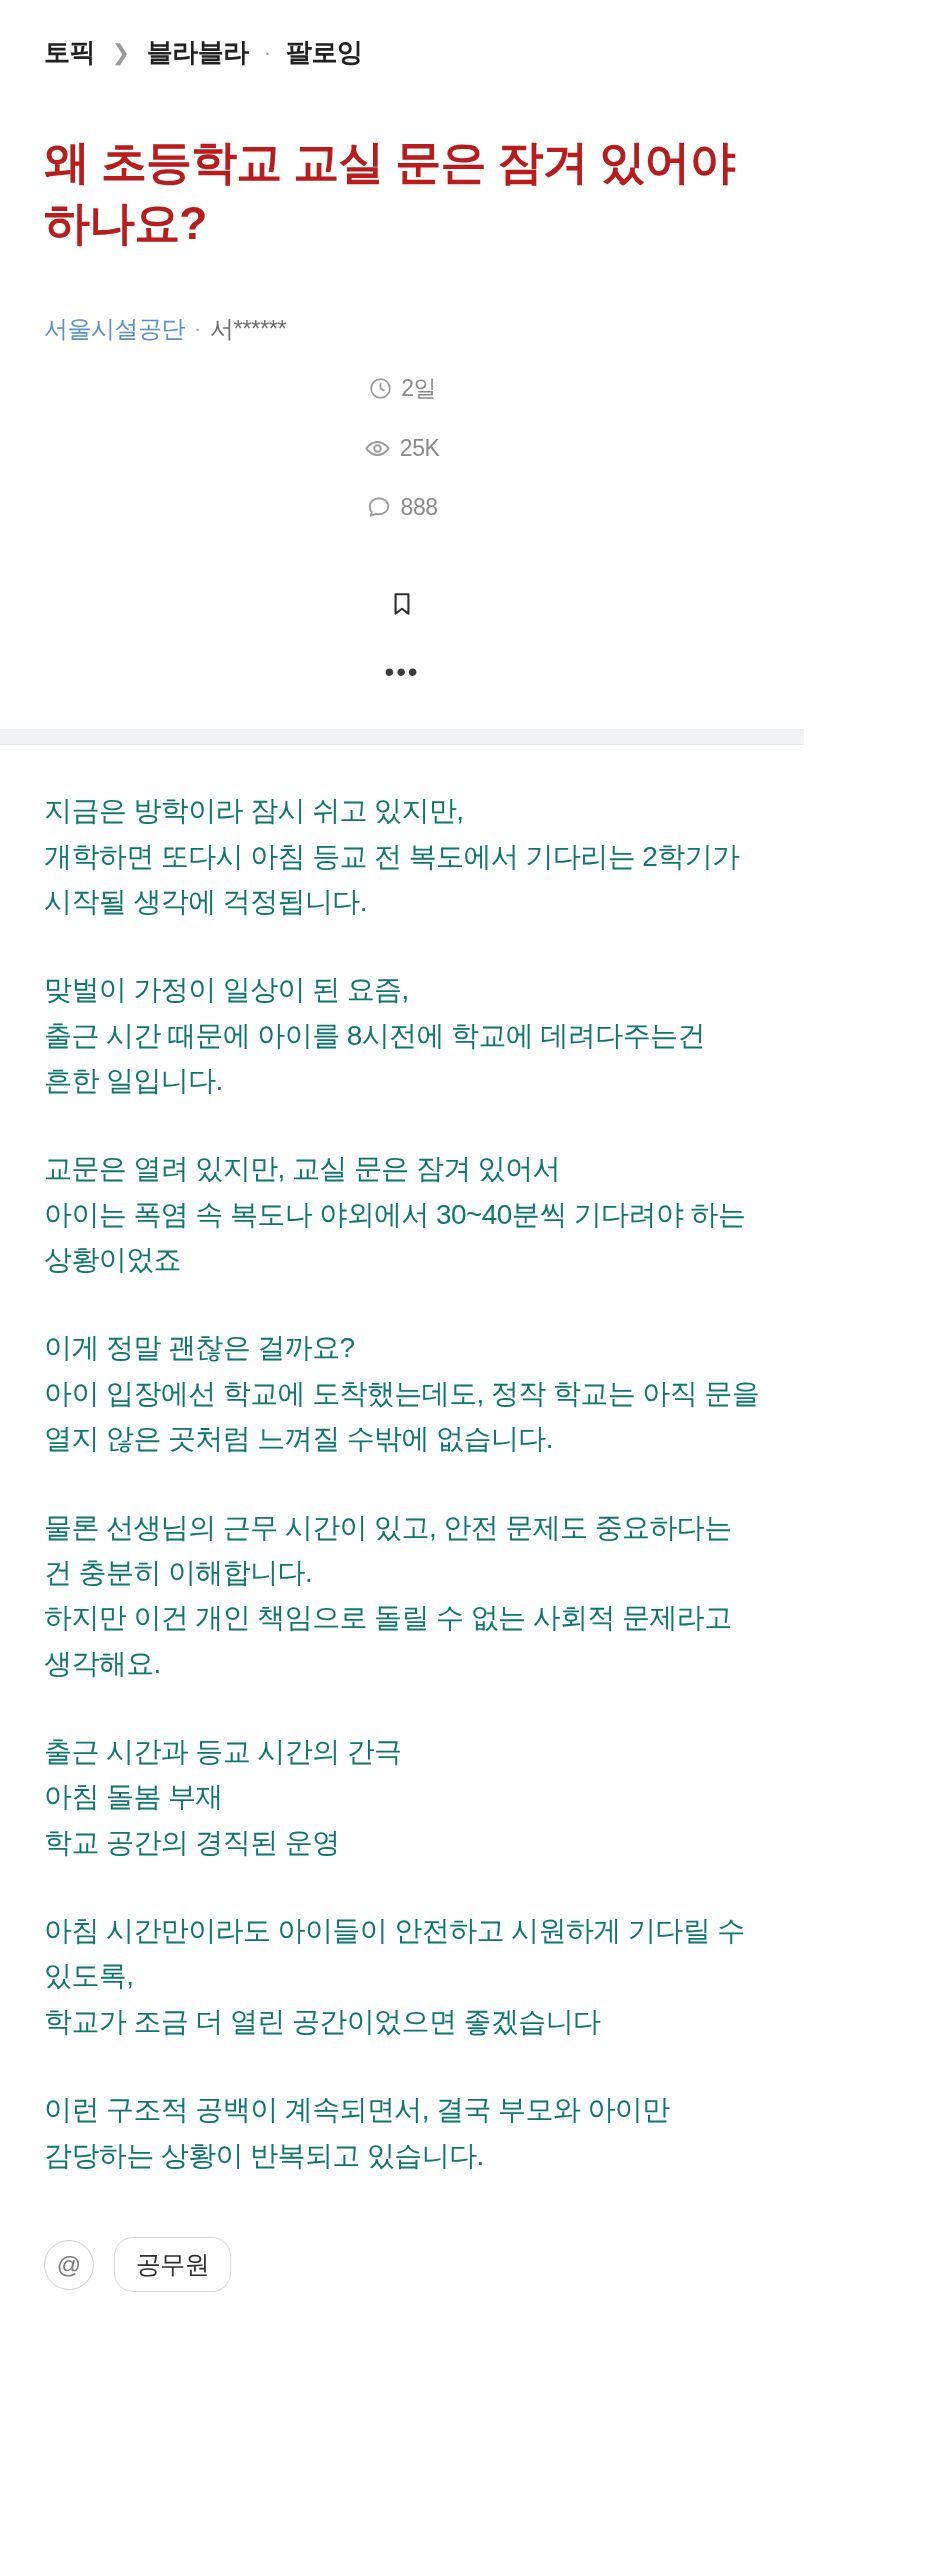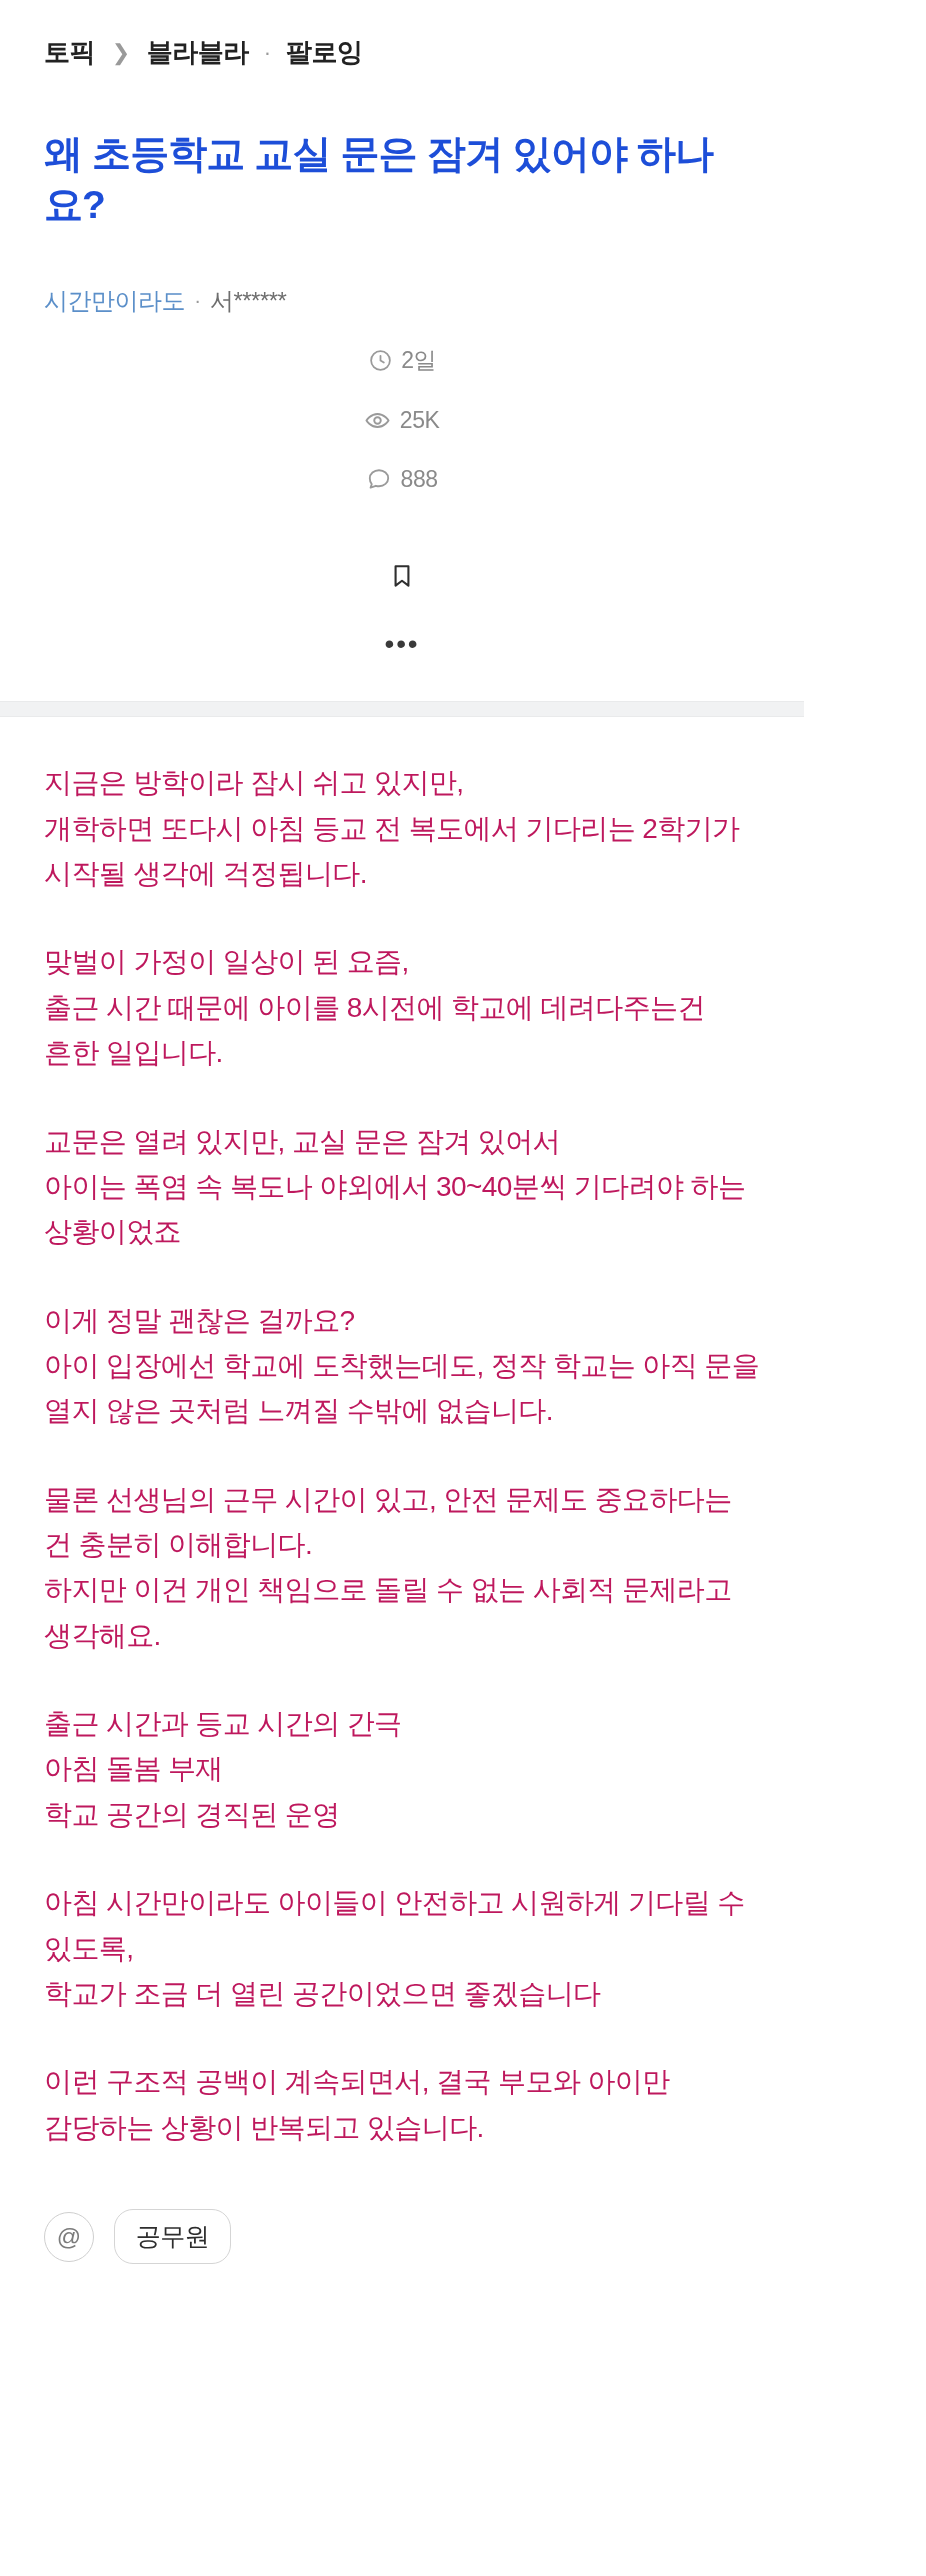--- a/index.html
+++ b/index.html
@@ -54,24 +54,24 @@
     padding: 0 1.9px;
   }
   .breadcrumb .crumb.sub {
     font-weight: 700;
     color: #222222;
   }
 
   
   .post-title {
     padding: 31.5px 44px 0 44px;
-    font-size: 39px;
+    font-size: 46px;
     line-height: 1.32;
     font-weight: 700;
-    color: #1d4ed8;
+    color: #b91c1c;
     letter-spacing: -0.9px;
     max-width: 852px;
   }
 
   
   .author-line {
     display: flex;
     align-items: center;
     gap: 9.3px;
     padding: 28px 44px 0 44px;
@@ -128,21 +128,21 @@
     background: #f1f2f3;
     border-top: 0.9px solid #e9eaeb;
     border-bottom: 0.9px solid #e9eaeb;
   }
 
   
   .post-body {
     padding: 43px 44px 0 44px;
     font-size: 28px;
     line-height: 1.62;
-    color: #be185d;
+    color: #0f766e;
     letter-spacing: -0.6px;
   }
   .para {
     margin: 0 0 43px 0;
     white-space: pre-wrap;
     word-break: keep-all;
     overflow-wrap: break-word;
   }
   .para:last-child { margin-bottom: 0; }
 
@@ -186,21 +186,21 @@
     <span class="crumb">토픽</span>
     <span class="chev">❯</span>
     <span class="crumb">블라블라</span>
     <span class="dot">·</span>
     <span class="crumb sub">팔로잉</span>
   </div>
 
   <h1 class="post-title">왜 초등학교 교실 문은 잠겨 있어야 하나요?</h1>
 
   <div class="author-line">
-    <span class="org">시간만이라도</span>
+    <span class="org">서울시설공단</span>
     <span class="sep">·</span>
     <span class="nick">서******</span>
   </div>
 
   <div class="meta-row">
 
     <div class="meta-item">
       <span>
         <svg width="25" height="25" viewBox="0 0 24 24" fill="none" stroke="#9a9a9a" stroke-width="1.7">
           <circle cx="12" cy="12" r="9"></circle>

